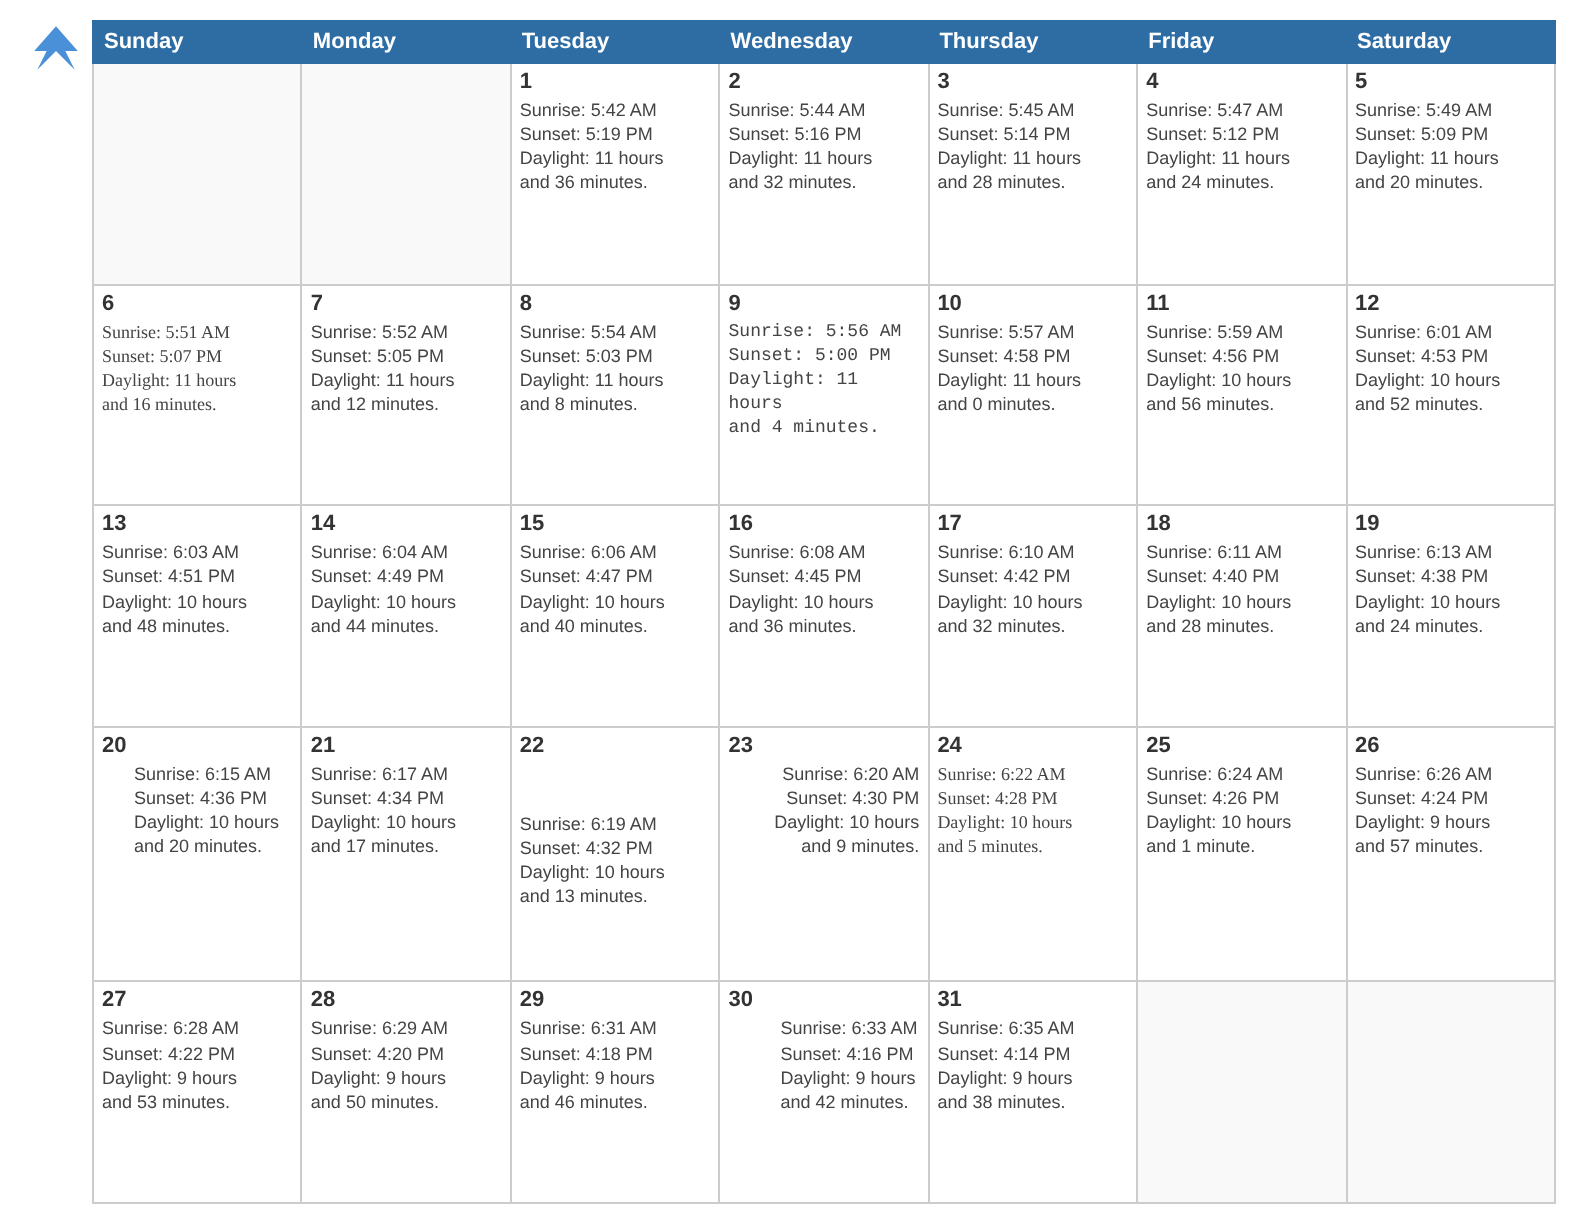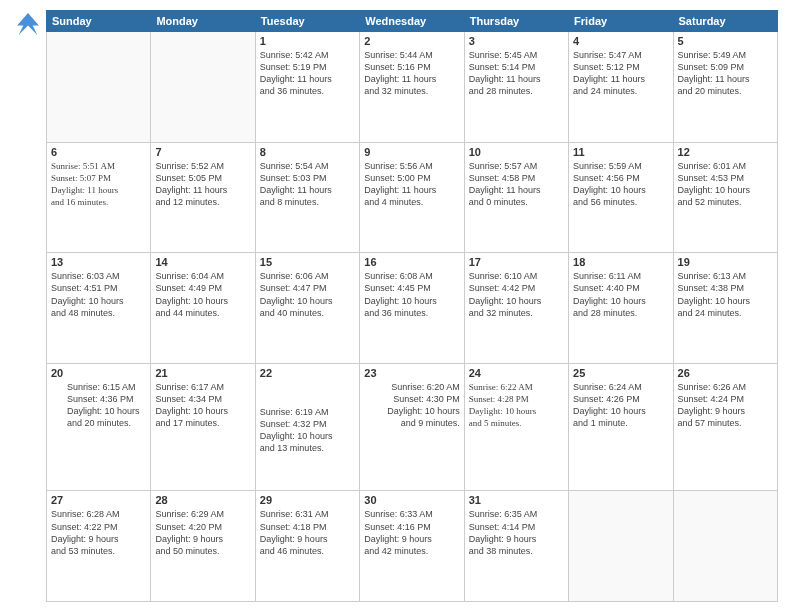--- a/index.html
+++ b/index.html
@@ -182,21 +182,21 @@
           </td>
           <td>
             <div class="day-num">8</div>
             <div class="day-info" style="white-space: pre-line;">Sunrise: 5:54 AM
 Sunset: 5:03 PM
 Daylight: 11 hours
 and 8 minutes.</div>
           </td>
           <td>
             <div class="day-num">9</div>
-            <div class="day-info" style="white-space: pre-line;">Sunrise: 5:56 AM
+            <div class="day-info" style="white-space: pre-line; font-family: Liberation Mono, monospace;">Sunrise: 5:56 AM
 Sunset: 5:00 PM
 Daylight: 11 hours
 and 4 minutes.</div>
           </td>
           <td>
             <div class="day-num">10</div>
             <div class="day-info" style="white-space: pre-line;">Sunrise: 5:57 AM
 Sunset: 4:58 PM
 Daylight: 11 hours
 and 0 minutes.</div>
@@ -335,21 +335,21 @@
           </td>
           <td>
             <div class="day-num">29</div>
             <div class="day-info" style="white-space: pre-line;">Sunrise: 6:31 AM
 Sunset: 4:18 PM
 Daylight: 9 hours
 and 46 minutes.</div>
           </td>
           <td>
             <div class="day-num">30</div>
-            <div class="day-info" style="white-space: pre-line;">Sunrise: 6:33 AM
+            <div class="day-info" style="white-space: pre-line; margin-left: 26px;">Sunrise: 6:33 AM
 Sunset: 4:16 PM
 Daylight: 9 hours
 and 42 minutes.</div>
           </td>
           <td>
             <div class="day-num">31</div>
             <div class="day-info" style="white-space: pre-line;">Sunrise: 6:35 AM
 Sunset: 4:14 PM
 Daylight: 9 hours
 and 38 minutes.</div>

